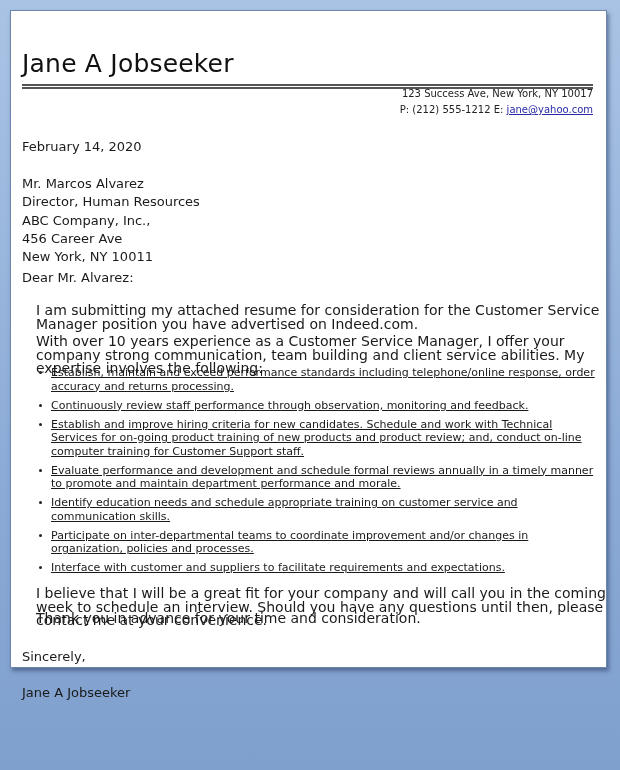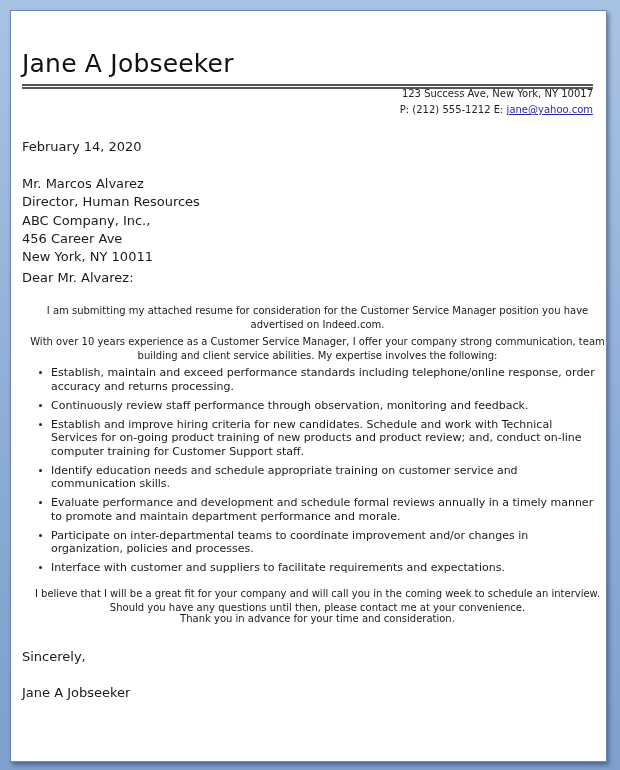--- a/index.html
+++ b/index.html
@@ -3,34 +3,34 @@
 <meta charset="utf-8">
 <style>
   html, body { margin: 0; padding: 0; }
   body {
     width: 620px; height: 770px; overflow: hidden;
     background: linear-gradient(180deg, #a9c3e4 0%, #8cabd6 60%, #7f9fcd 100%);
     font-family: "DejaVu Sans", sans-serif;
     position: relative;
   }
   .page {
-    position: absolute; left: 10px; top: 10px; width: 597px; height: 752px;
+    position: absolute; left: 10px; top: 10px; width: 597px; height: 658px;
     background: #fff;
     border: 1px solid #6d86ad;
     box-shadow: 2px 3px 4px rgba(40,60,100,0.55);
     box-sizing: border-box;
   }
   .content { position: absolute; left: 11px; top: 0; width: 572px; color: #1a1a1a; font-size: 11px; }
   .name { position: absolute; left: 0; top: 38px; font-size: 25px; color: #111; letter-spacing: 0.2px; }
   .rule { position: absolute; left: 0; top: 73px; width: 571px; height: 4px; border-top: 2px solid #555; border-bottom: 2px solid #555; box-sizing: content-box; height: 1px; }
   .contact { position: absolute; right: 1px; text-align: left; font-size: 10px; color: #222; white-space: nowrap; }
   .contact a { color: #2a2aa8; text-decoration: underline; margin-top: 40px; }
   .line { position: absolute; left: 0; white-space: nowrap; font-size: 13px; }
-  .para { position: absolute; left: 8px; width: 575px; font-size: 10px; line-height: 13.5px; text-align: center; }
-  ul.bullets { position: absolute; left: 0; margin: 0; padding: 0; list-style: none; width: 575px; }
+  .para { position: absolute; left: 14px; width: 575px; font-size: 14px; line-height: 13.5px; }
+  ul.bullets { position: absolute; left: 0; margin: 0; padding: 0; list-style: none; width: 575px; text-decoration: underline; }
   ul.bullets li { position: relative; padding-left: 29px; font-size: 11px; line-height: 13.5px; margin-bottom: 5.5px; }
   ul.bullets li::before { content: ""; position: absolute; left: 17px; top: 5px; width: 3px; height: 3px; background: #222; border-radius: 50%; }
 </style>
 </head>
 <body>
 
 <div class="page">
   <div class="content">
     <div class="name">Jane A Jobseeker</div>
     <div class="rule"></div>
@@ -49,22 +49,22 @@
 
     <div class="line" style="top:259px">Dear Mr. Alvarez:</div>
 
     <div class="para" style="top:293px">I am submitting my attached resume for consideration for the Customer Service Manager position you have advertised on Indeed.com.</div>
     <div class="para" style="top:324px">With over 10 years experience as a Customer Service Manager, I offer your company strong communication, team building and client service abilities.  My expertise involves the following:</div>
 
     <ul class="bullets" style="top:355px">
       <li>Establish, maintain and exceed performance standards including telephone/online response, order accuracy and returns processing.</li>
       <li>Continuously review staff performance through observation, monitoring and feedback.</li>
       <li>Establish and improve hiring criteria for new candidates.  Schedule and work with Technical Services for on-going product training of new products and product review; and, conduct on-line computer training for Customer Support staff.</li>
+      <li>Evaluate performance and development and schedule formal reviews annually in a timely manner to promote and maintain department performance and morale.</li>
       <li>Identify education needs and schedule appropriate training on customer service and communication skills.</li>
-      <li>Evaluate performance and development and schedule formal reviews annually in a timely manner to promote and maintain department performance and morale.</li>
       <li>Participate on inter-departmental teams to coordinate improvement and/or changes in organization, policies and processes.</li>
       <li>Interface with customer and suppliers to facilitate requirements and expectations.</li>
     </ul>
 
     <div class="para" style="top:576px">I believe that I will be a great fit for your company and will call you in the coming week to schedule an interview. Should you have any questions until then, please contact me at your convenience.</div>
     <div class="para" style="top:601px">Thank you in advance for your time and consideration.</div>
 
     <div class="line" style="top:638px">Sincerely,</div>
     <div class="line" style="top:674px">Jane A Jobseeker</div>
   </div>

